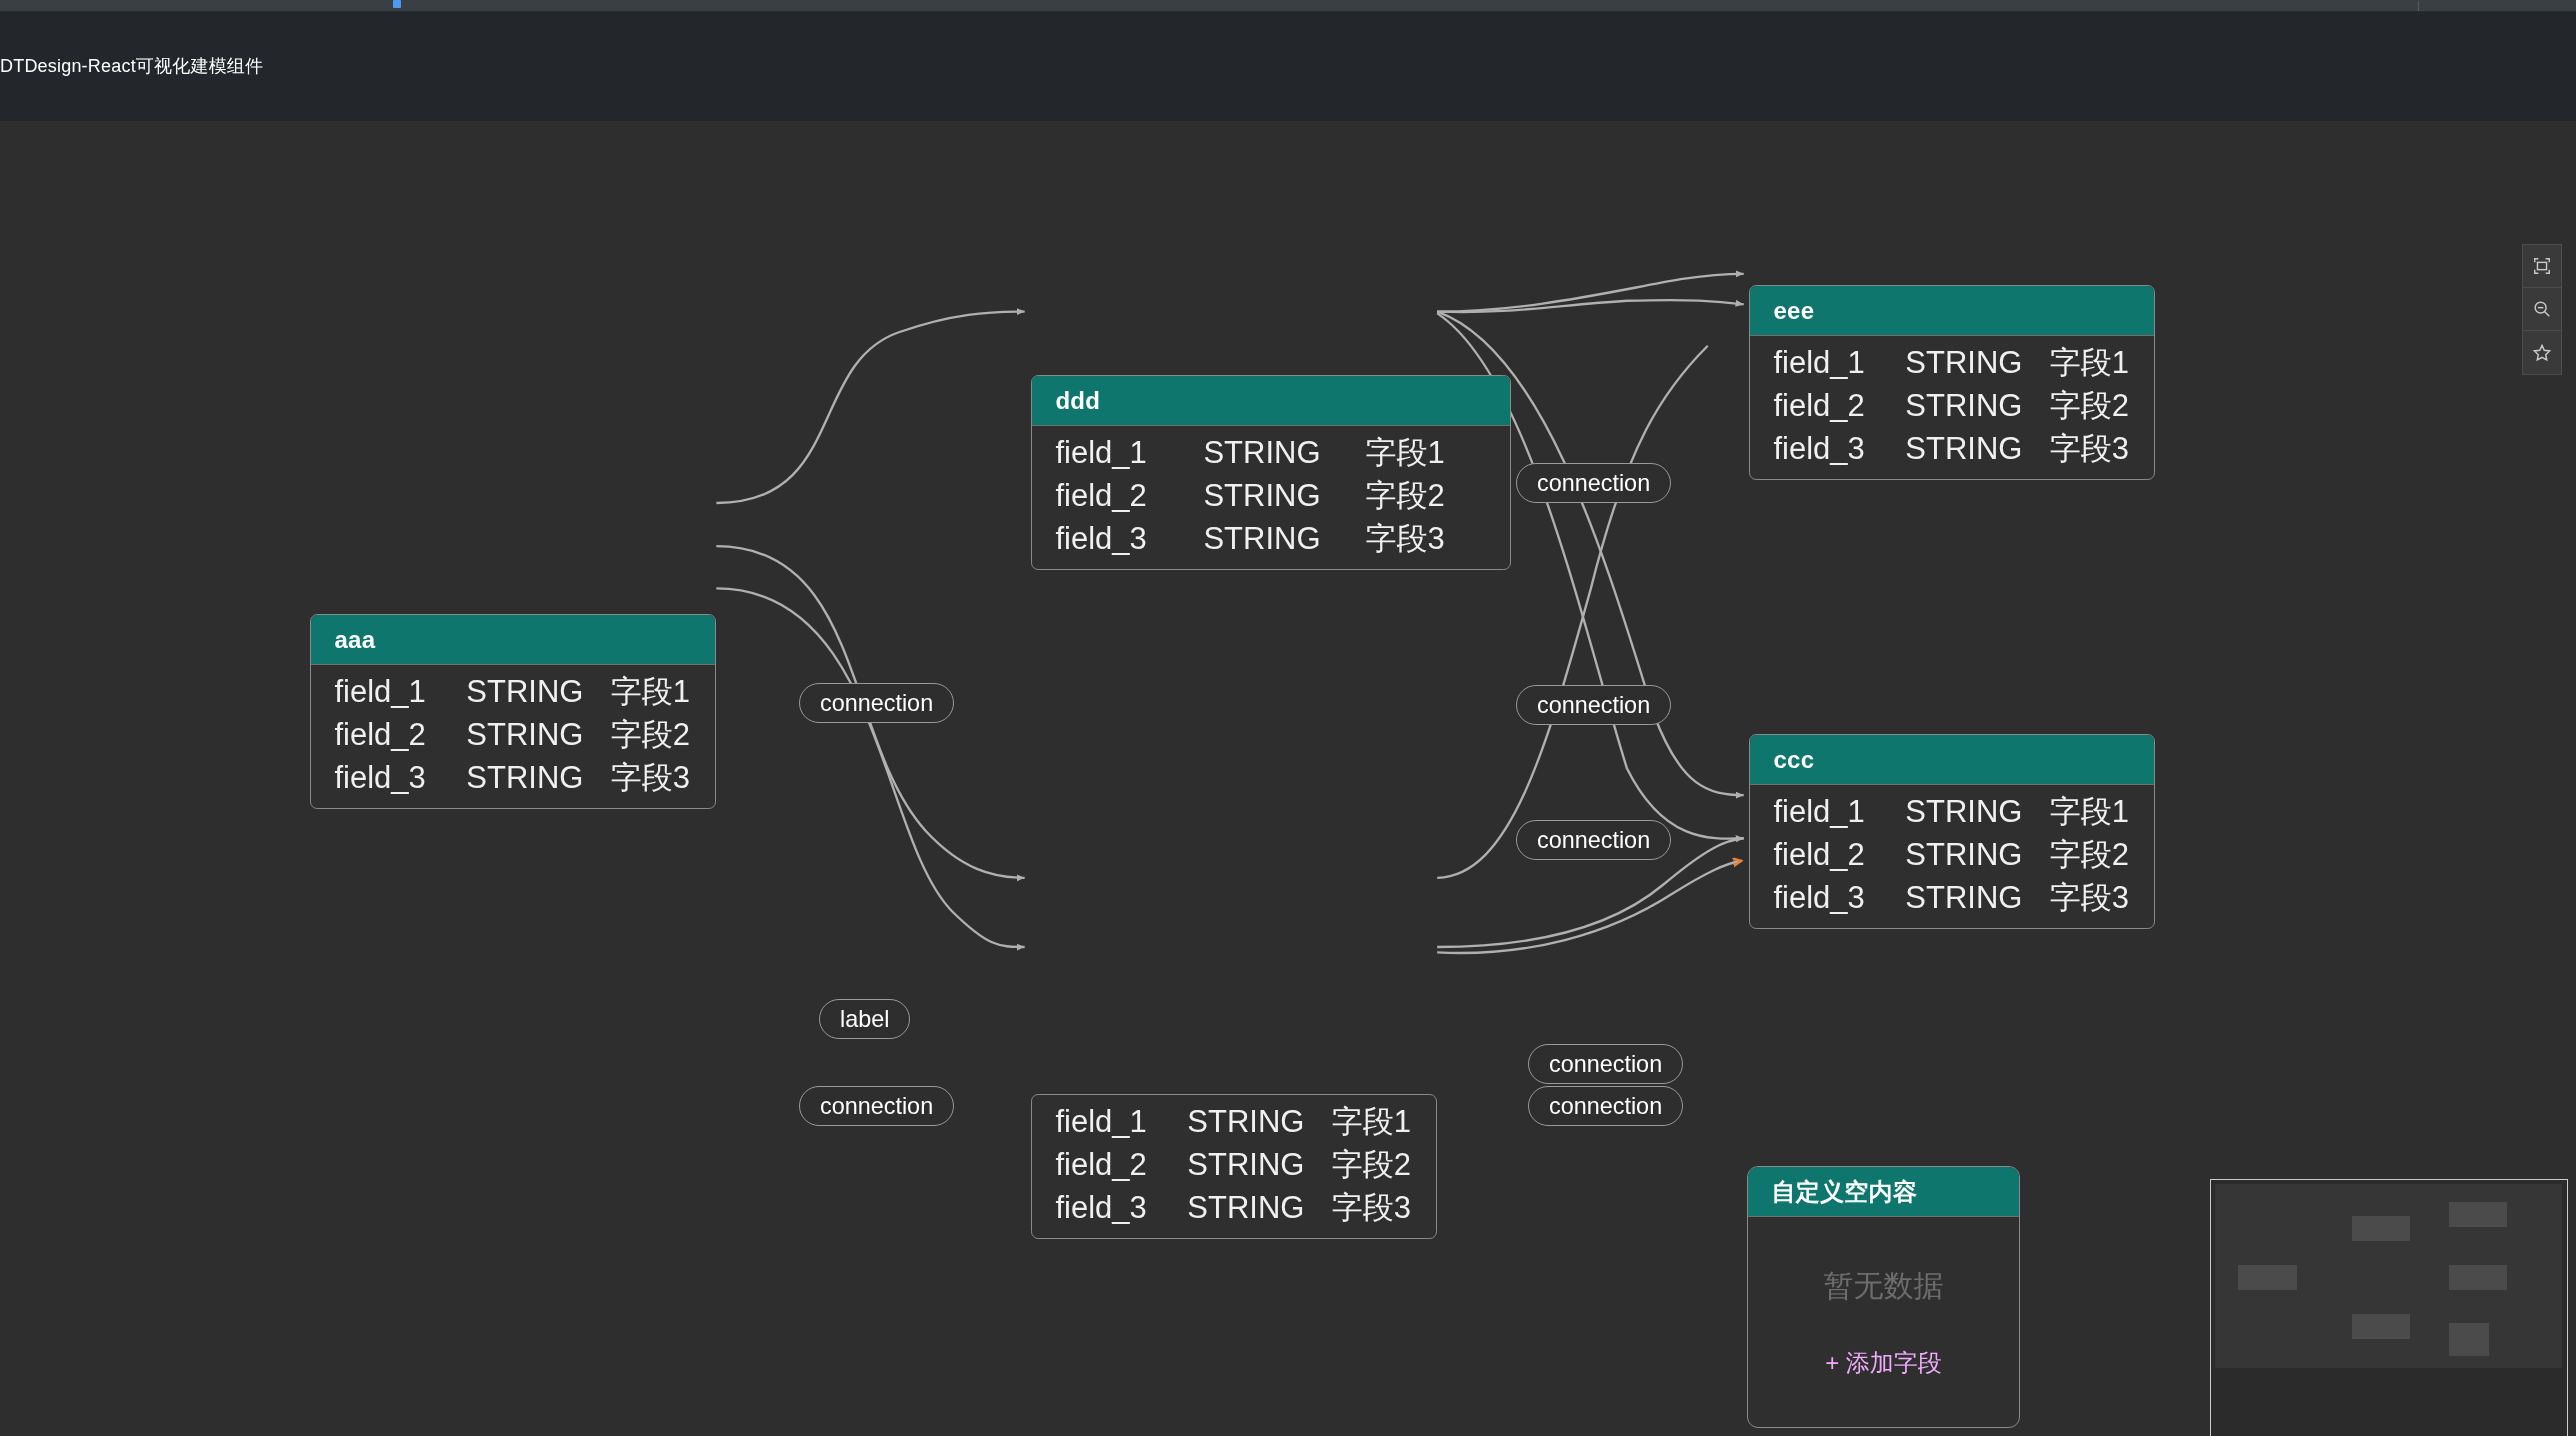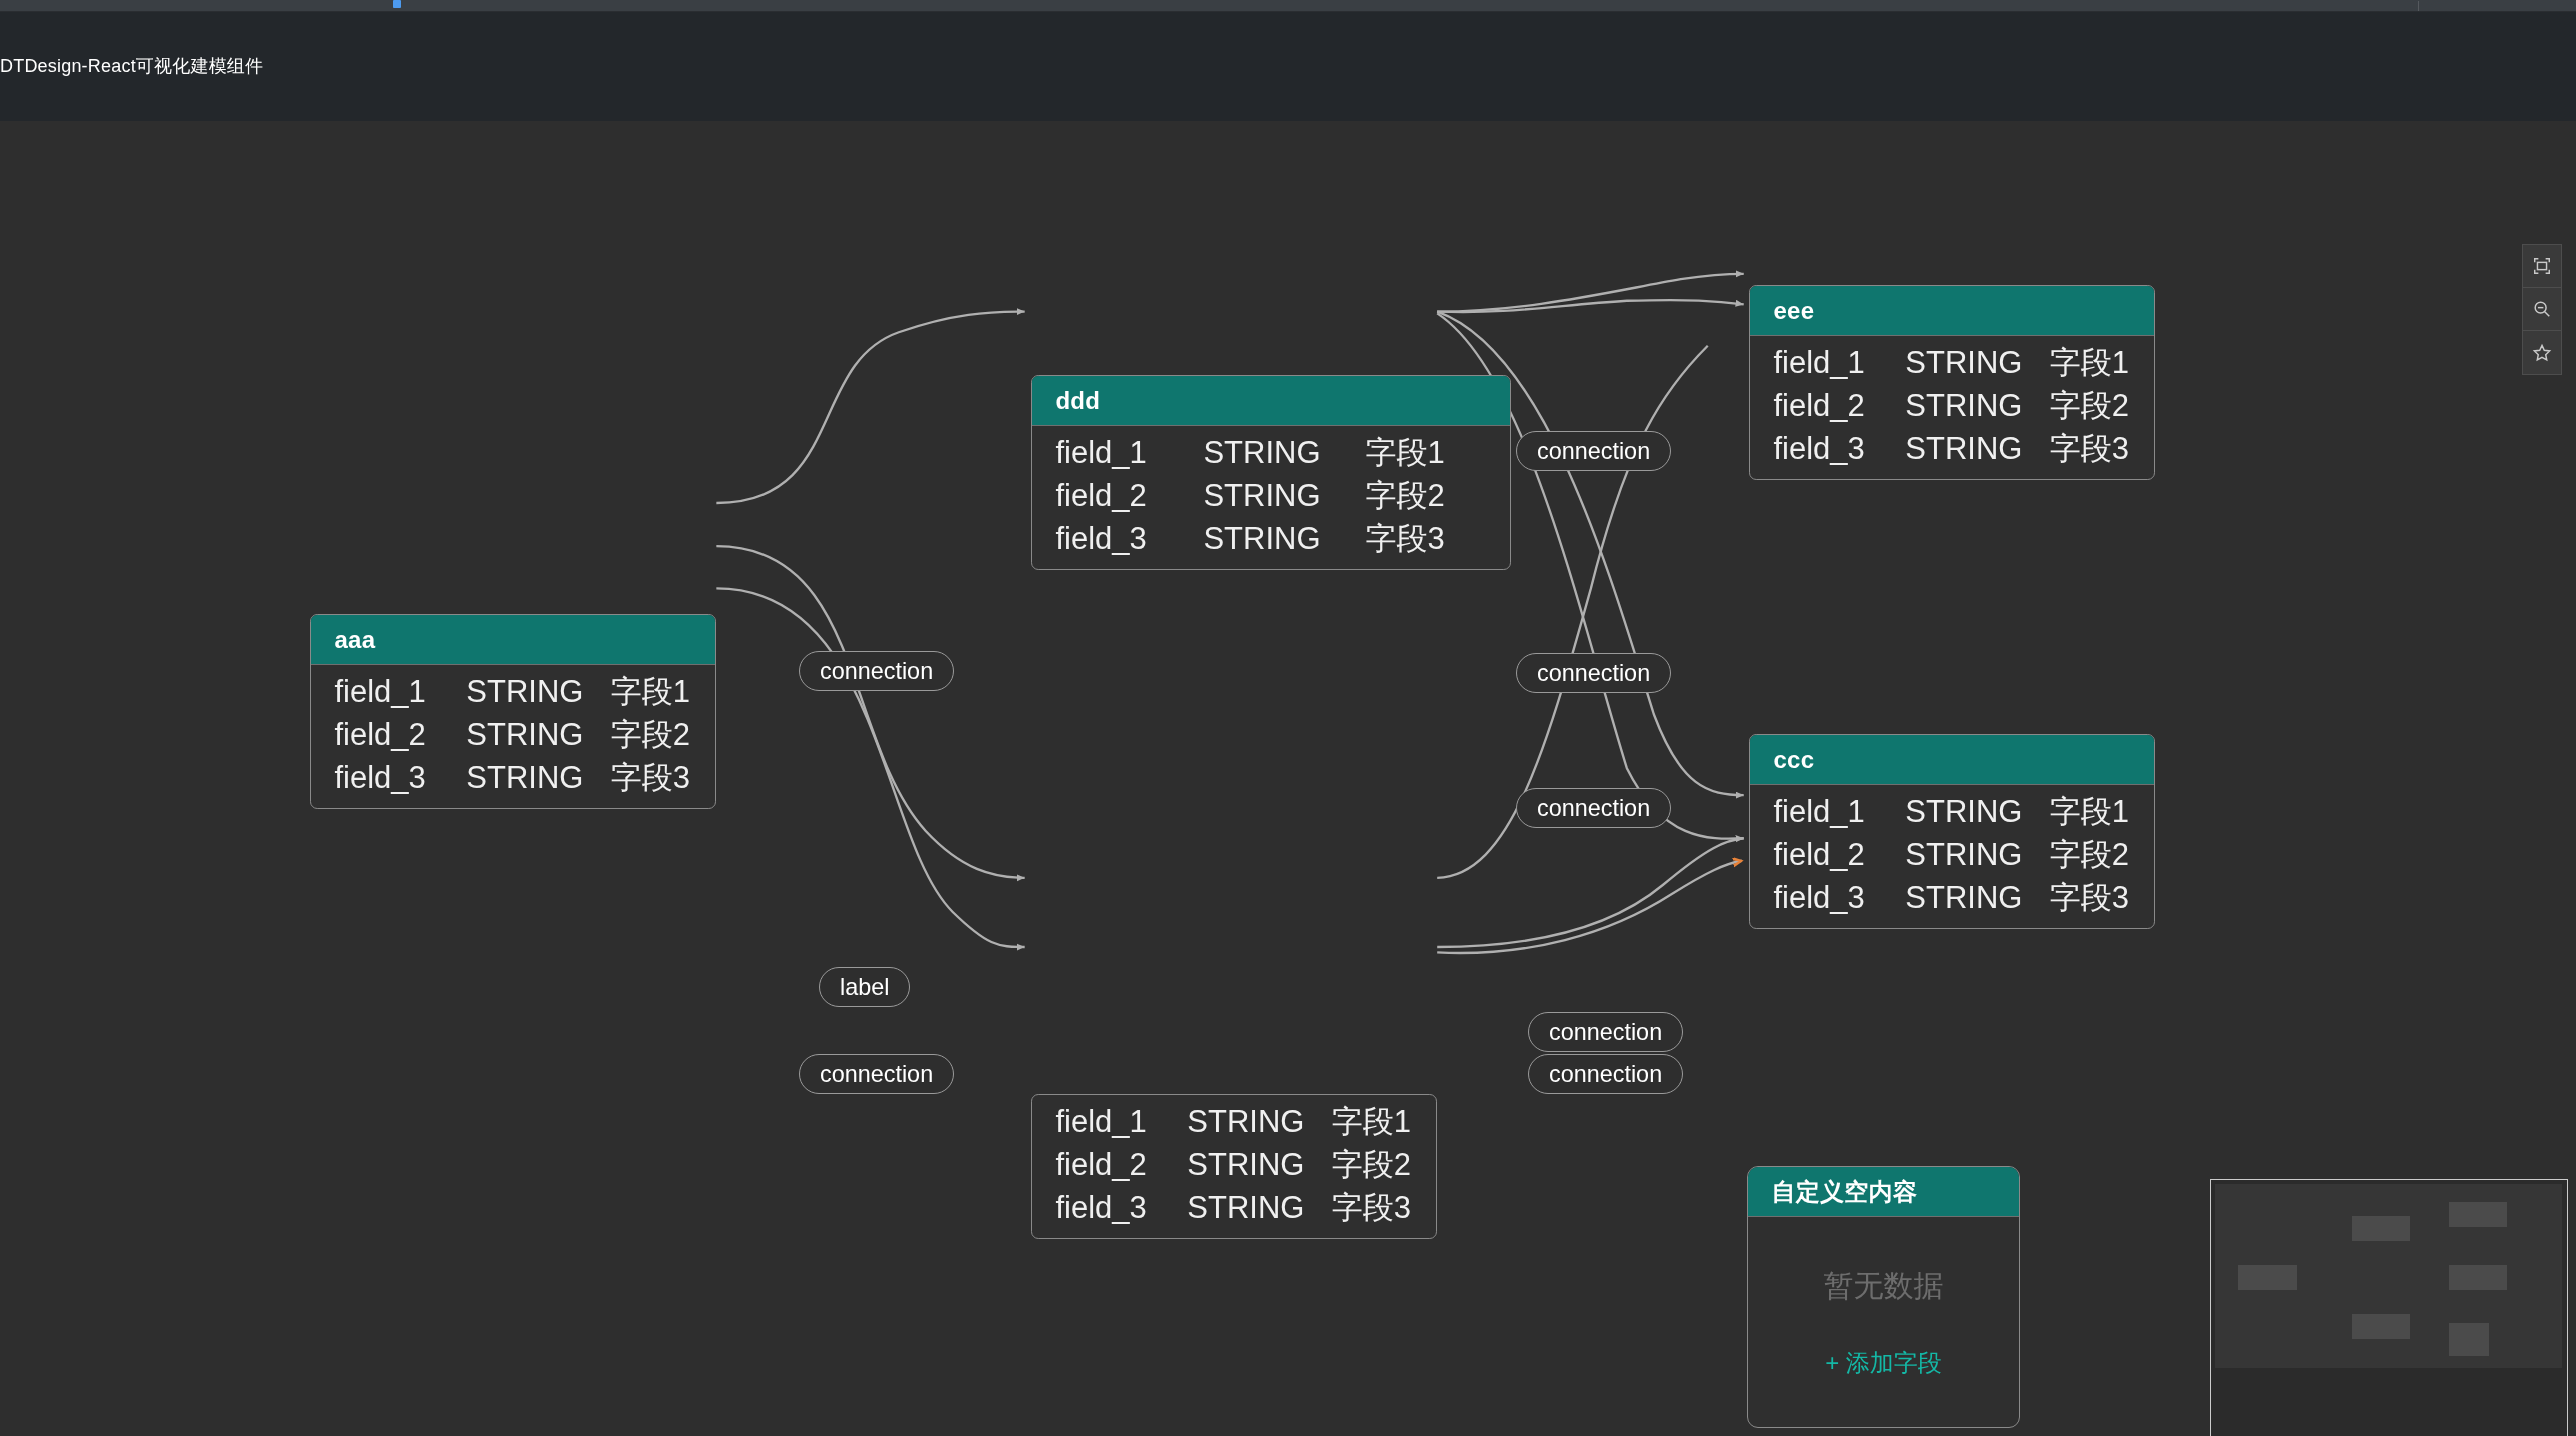--- a/index.html
+++ b/index.html
@@ -81,34 +81,35 @@
   .cell-desc  { width: 117px; }
 
   
   .node-empty-body {
     height: 210px;
     display: flex; flex-direction: column;
     align-items: center; justify-content: center;
     gap: 40px;
   }
   .empty-text { color: #6d6d6d; font-size: 30px; }
-  .empty-add  { color: #14b8a6; font-size: 24px; cursor: pointer; }
+  .empty-add  { color: #f0abfc; font-size: 24px; cursor: pointer; }
 
   
   .pill {
     position: absolute;
     height: 40px;
     padding: 8px 20px;
     display: flex; align-items: center; justify-content: center;
     background: #2e2e2e;
     border: 1.3px solid #9a9a9a;
     border-radius: 21.6px;
     color: #ffffff;
     font-size: 23.4px;
     white-space: nowrap;
+    margin-top: 32px;
   }
 
   
   .toolbar {
     position: absolute; right: 14.4px; top: 123px;
     width: 40px;
     background: #3a3a3a;
     border: 0.9px solid #4d4d4d;
     display: flex; flex-direction: column;
   }

